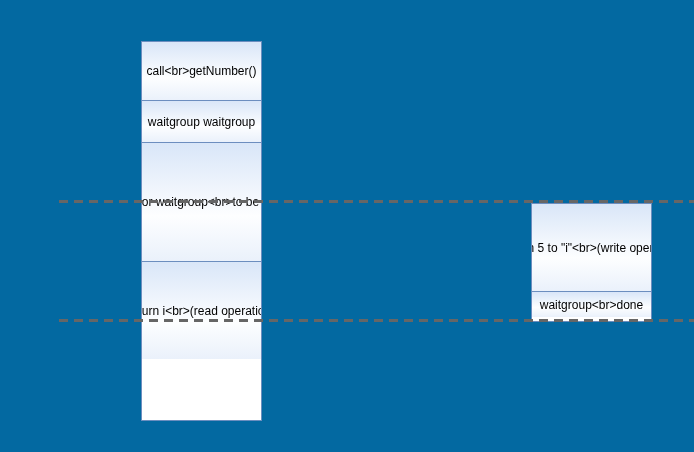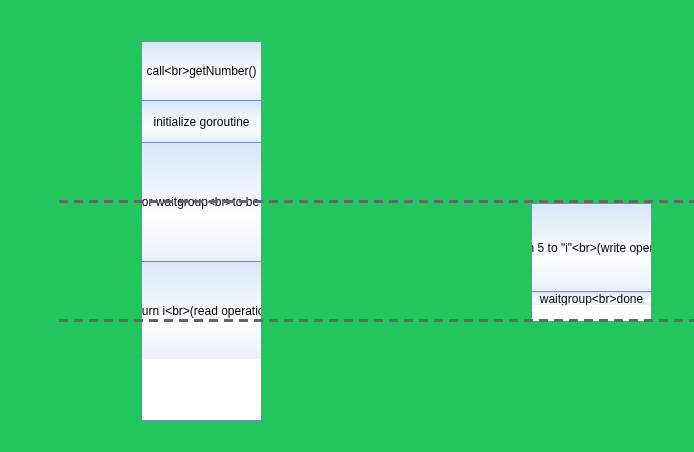--- a/index.html
+++ b/index.html
@@ -4,21 +4,21 @@
 <style>
   html, body {
     margin: 0;
     padding: 0;
     background: #000000;
   }
   .stage {
     position: relative;
     width: 694px;
     height: 452px;
-    background: #22c55e;
+    background: #0369a1;
     overflow: hidden;
     font-family: "Liberation Sans", sans-serif;
   }
   .column {
     position: absolute;
     box-sizing: border-box;
     border: 1px solid #6c8ebf;
     display: flex;
     flex-direction: column;
     z-index: 1;
@@ -64,26 +64,26 @@
   .dashed-line.top-sep { top: 200px; }
   .dashed-line.bottom-sep { top: 319px; }
 </style>
 </head>
 <body>
 
 <div class="stage">
 
   <div class="column main-column">
     <div class="cell" style="height:58px">call&lt;br&gt;getNumber()</div>
-    <div class="cell" style="height:42px">initialize goroutine</div>
+    <div class="cell" style="height:42px">waitgroup waitgroup</div>
     <div class="cell" style="height:119px">wait for waitgroup&lt;br&gt;to be done</div>
     <div class="cell" style="height:98px">return i&lt;br&gt;(read operation)</div>
   </div>
 
   <div class="column go-column">
     <div class="cell" style="height:87px">assign 5 to "i"&lt;br&gt;(write operation)</div>
-    <div class="cell" style="height:14px">waitgroup&lt;br&gt;done</div>
+    <div class="cell" style="height:26px">waitgroup&lt;br&gt;done</div>
   </div>
 
   <div class="dashed-line top-sep"></div>
   <div class="dashed-line bottom-sep"></div>
 
 </div>
 
 </body></html>

